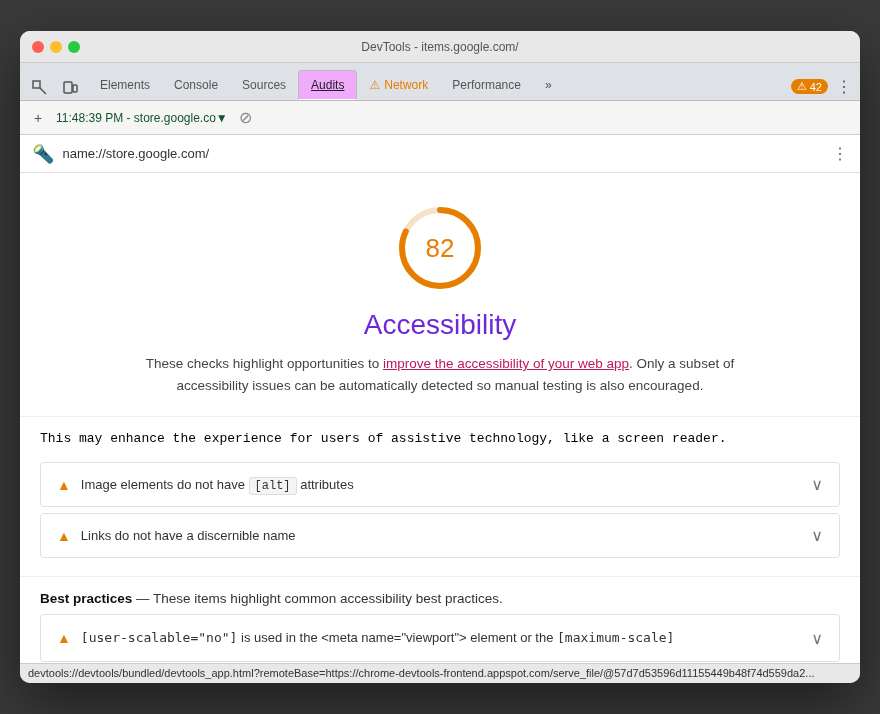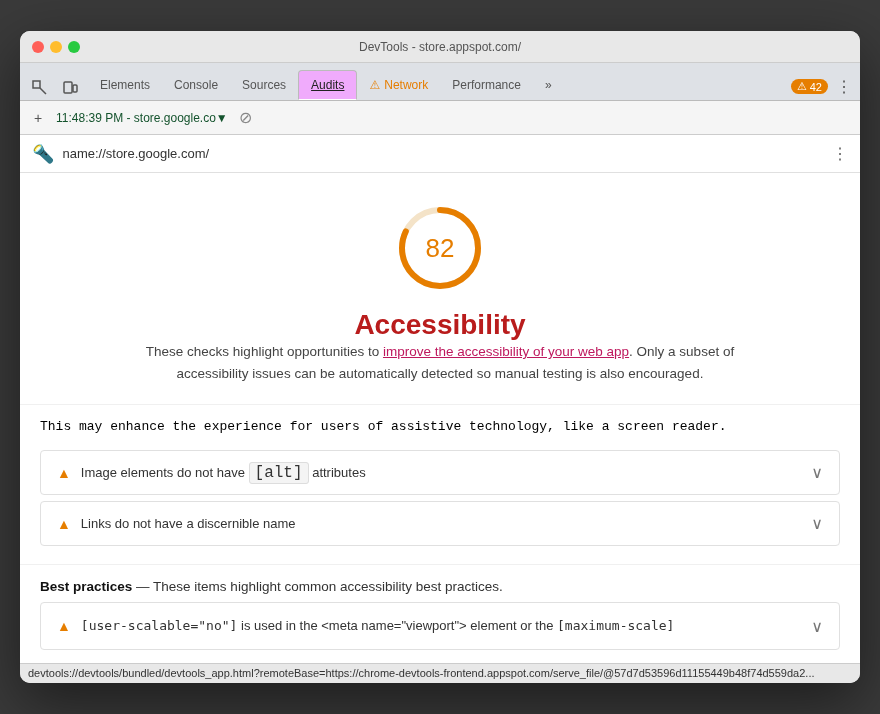--- a/index.html
+++ b/index.html
@@ -226,23 +226,23 @@
       top: 50%;
       left: 50%;
       transform: translate(-50%, -50%);
       font-size: 26px;
       font-weight: 400;
       color: #e67e00;
     }
 
     .score-title {
       font-size: 28px;
-      font-weight: 700;
-      color: #b91c1c;
-      margin-bottom: 0;
+      font-weight: 400;
+      color: #6d28d9;
+      margin-bottom: 12px;
     }
 
     .score-description {
       font-size: 13.5px;
       color: #444;
       max-width: 600px;
       margin: 0 auto;
       line-height: 1.6;
     }
 
@@ -298,21 +298,21 @@
       font-size: 13px;
       color: #333;
       flex: 1;
     }
 
     .audit-text code, .audit-text .code-inline {
       background: #f4f4f4;
       padding: 1px 5px;
       border-radius: 3px;
       font-family: 'Courier New', monospace;
-      font-size: 16px;
+      font-size: 12px;
       border: 1px solid #ddd;
     }
 
     .audit-chevron {
       color: #777;
       font-size: 16px;
       flex-shrink: 0;
     }
 
     
@@ -357,21 +357,21 @@
 <body>
 
 <div class="window">
 
   <div class="title-bar">
     <div class="traffic-lights">
       <div class="traffic-light close"></div>
       <div class="traffic-light minimize"></div>
       <div class="traffic-light maximize"></div>
     </div>
-    <span class="title-bar-text">DevTools - store.appspot.com/</span>
+    <span class="title-bar-text">DevTools - items.google.com/</span>
   </div>
 
   <div class="tab-bar">
     <div class="tab-bar-left">
       <div class="tab-icon-btn" title="Inspect element">
         <svg width="16" height="16" viewBox="0 0 16 16" fill="none">
           <rect x="1" y="1" width="7" height="7" stroke="#555" stroke-width="1.5" fill="none"></rect>
           <path d="M8 8 L14 14" stroke="#555" stroke-width="1.5"></path>
         </svg>
       </div>

